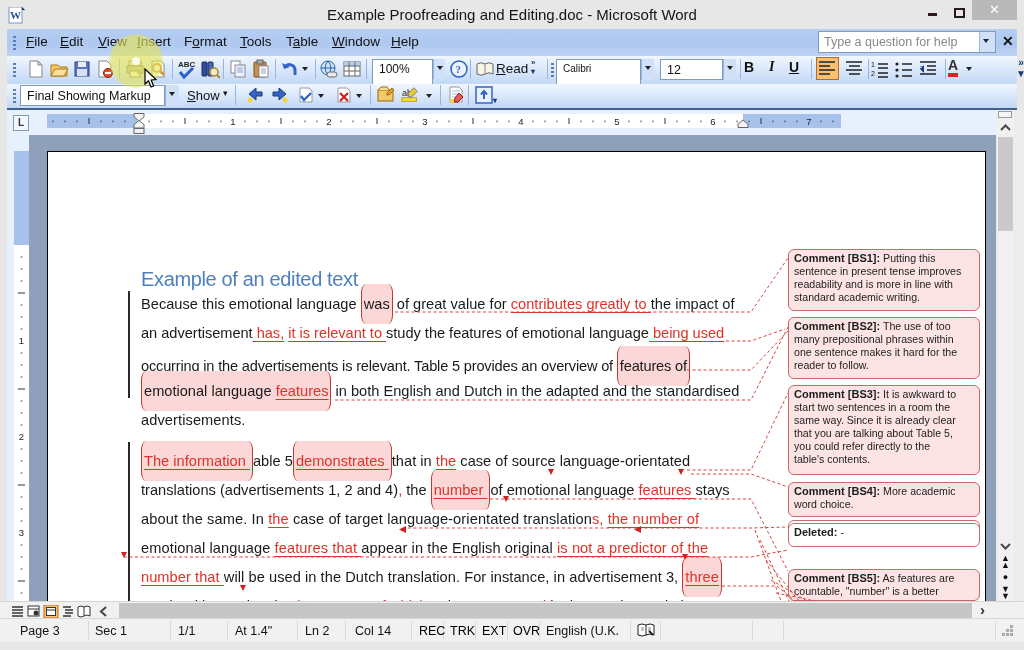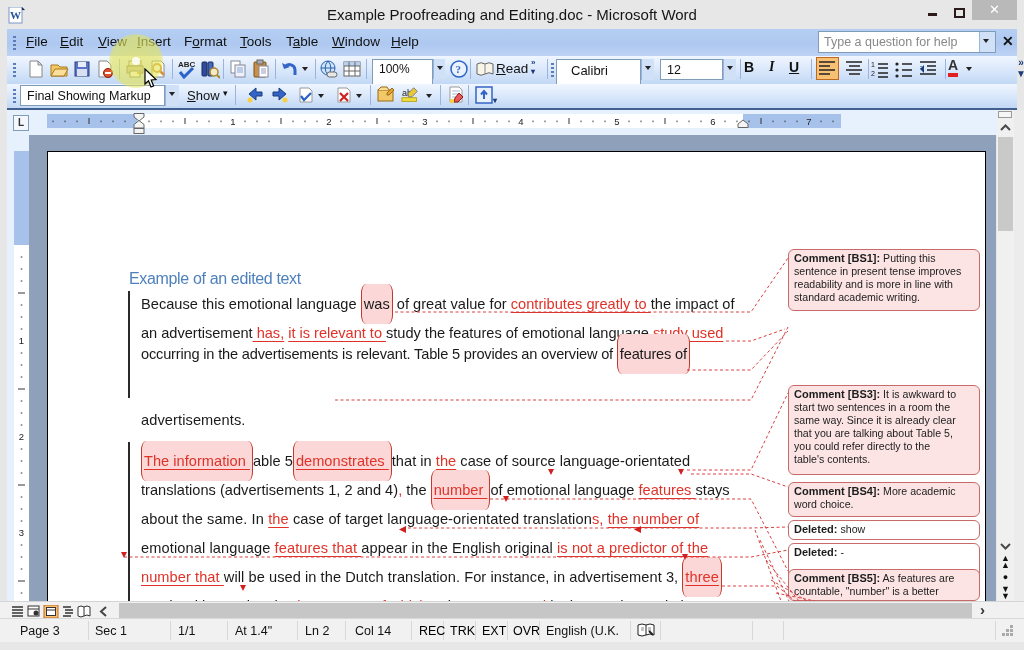--- a/index.html
+++ b/index.html
@@ -159,21 +159,21 @@
       </svg>
  <div class="sep" style="left:463px"></div>
  <svg class="ic" style="left:468px" viewBox="0 0 20 20">
         <path d="M2 5 q4 -2.5 8 0 q4 -2.5 8 0 v10 q-4 -2.5 -8 0 q-4 2.5 -8 0 z" fill="#f8f4e8" stroke="#666"></path>
         <path d="M10 5 v10" stroke="#888"></path>
       </svg>
  <span style="position:absolute;left:489px;top:5px;font-size:13.5px;color:#111"><u>R</u>ead</span>
  <span style="position:absolute;left:524px;top:2px;font-size:8px;color:#1a3c78;font-weight:bold">»<br>▾</span>
  <div class="sep" style="left:540px"></div>
  <div class="grip" style="left:544px"></div>
- <span class="combo" style="left:549px;top:3px;width:85px;height:33px;padding:3px 0 0 14px;font-size:13px">Calibri</span>
+ <span class="combo" style="left:549px;top:3px;width:85px;height:33px;padding:3px 0 0 6px;font-size:10px">Calibri</span>
  <span class="cbarr" style="left:634px;top:3px;width:13px;height:21px"></span>
  <span class="combo" style="left:653px;top:3px;width:63px;height:21px;padding:3px 0 0 6px;font-size:12.5px">12</span>
  <span class="cbarr" style="left:716px;top:3px;width:13px;height:21px"></span>
  <div class="sep" style="left:733px"></div>
  <span style="position:absolute;left:737px;top:3px;font-size:14px;font-weight:bold;color:#111">B</span>
  <span style="position:absolute;left:762px;top:3px;font-size:14px;font-style:italic;font-family:'Liberation Serif';font-weight:bold;color:#111">I</span>
  <span style="position:absolute;left:782px;top:3px;font-size:14px;font-weight:bold;text-decoration:underline;color:#111">U</span>
  <div class="sep" style="left:804px"></div>
  <div style="position:absolute;left:809px;top:1px;width:23px;height:23px;background:#f8c072;border:1px solid #c06820"></div>
  <svg class="ic" style="left:810px;top:2px" viewBox="0 0 20 20">
@@ -285,36 +285,38 @@
         <path d="M13.7 122.0 H15.3 M13.7 134.0 H15.3 M13.7 146.0 H15.3 M11 158.0 H18 M13.7 170.0 H15.3 M13.7 182.0 H15.3 M13.7 194.0 H15.3 M13.7 218.0 H15.3 M13.7 230.0 H15.3 M13.7 242.0 H15.3 M11 254.0 H18 M13.7 266.0 H15.3 M13.7 278.0 H15.3 M13.7 290.0 H15.3 M13.7 314.0 H15.3 M13.7 326.0 H15.3 M13.7 338.0 H15.3 M11 350.0 H18 M13.7 362.0 H15.3 M13.7 374.0 H15.3 M13.7 386.0 H15.3 M13.7 410.0 H15.3 M13.7 422.0 H15.3 M13.7 434.0 H15.3 M11 446.0 H18 M13.7 458.0 H15.3 M13.7 470.0 H15.3" stroke="#333" stroke-width="1"></path>
         <text x="14.5" y="209" font-size="9.5" fill="#222" text-anchor="middle" font-family="Liberation Sans">1</text>
         <text x="14.5" y="305" font-size="9.5" fill="#222" text-anchor="middle" font-family="Liberation Sans">2</text>
         <text x="14.5" y="401" font-size="9.5" fill="#222" text-anchor="middle" font-family="Liberation Sans">3</text>
       </svg>
     </div>
 <div id="docarea">
       <div id="page"></div>
       <div style="position:absolute;left:99px;top:156px;width:1.5px;height:107px;background:#2a2a2a"></div>
       <div style="position:absolute;left:99px;top:307px;width:1.5px;height:159px;background:#2a2a2a"></div>
-<div class="dline" style="left:100px;top:132px;font-size:16px;line-height:24px;color:#4e80bc;letter-spacing:-0.35px">Example of an edited text</div>
+<div class="dline" style="left:112px;top:132px;font-size:20px;line-height:24px;color:#4e80bc;letter-spacing:-0.35px">Example of an edited text</div>
 <div class="dline" style="left:112px;top:159px;letter-spacing:0.02px">Because this emotional language <span class="cm">was</span> of great value for <span class="run">contributes greatly to </span>the impact of</div>
-<div class="dline" style="left:112px;top:188px;letter-spacing:-0.02px">an advertisement<span class="run"> has,</span> <span class="run">it is relevant to </span>study the features of emotional language<span class="run"> study used</span></div>
-<div class="dline" style="left:112px;top:209px;letter-spacing:-0.18px">occurring in the advertisements is relevant. Table 5 provides an overview of <span class="cm">features of</span></div>
+<div class="dline" style="left:112px;top:188px;letter-spacing:-0.02px">an advertisement<span class="run"> has,</span> <span class="run">it is relevant to </span>study the features of emotional language<span class="run"> being used</span></div>
+<div class="dline" style="left:112px;top:221px;letter-spacing:-0.18px">occurring in the advertisements is relevant. Table 5 provides an overview of <span class="cm">features of</span></div>
+<div class="dline" style="left:112px;top:246px;letter-spacing:0.01px"><span class="cm">emotional language <span class="run">features</span></span> in both English and Dutch in the adapted and the standardised</div>
 <div class="dline" style="left:112px;top:275px;letter-spacing:0.1px">advertisements.</div>
 <div class="dline" style="left:112px;top:316px;letter-spacing:0.03px"><span class="cm"><span class="run">The information </span></span>able 5<span class="cm"><span class="run">demonstrates </span></span>that in <span class="run">the</span> case of source language-orientated</div>
 <div class="dline" style="left:112px;top:345px;letter-spacing:0.02px">translations (advertisements 1, 2 and 4)<span class="red">,</span> the <span class="cm"><span class="run">number </span></span>of emotional language <span class="run">features </span>stays</div>
 <div class="dline" style="left:112px;top:374px;letter-spacing:0.115px">about the same. In <span class="run">the</span> case of target language-orientated translation<span class="red">s,</span> <span class="run">the number of</span></div>
 <div class="dline" style="left:112px;top:403px;letter-spacing:0.11px">emotional language <span class="run">features that </span>appear in the English original <span class="run">is not a predictor of the</span></div>
 <div class="dline" style="left:112px;top:432px;letter-spacing:0.07px"><span class="run">number that </span>will be used in the Dutch translation. For instance, in advertisement 3, <span class="cm"><span class="run">three</span></span></div>
 <div class="dline" style="left:112px;top:461px;letter-spacing:0.02px">words with emotional <span class="run">value appear, of which </span>only two <span class="run">are used </span>in the Dutch translation.</div>
 <div class="bl" style="top:114px;height:62px"><b>Comment [BS1]:</b> Putting this<br>sentence in present tense improves<br>readability and is more in line with<br>standard academic writing.</div>
+<div class="bl" style="top:182px;height:62px"><b>Comment [BS2]:</b> The use of too<br>many prepositional phrases within<br>one sentence makes it hard for the<br>reader to follow.</div>
 <div class="bl" style="top:250px;height:90px"><b>Comment [BS3]:</b> It is awkward to<br>start two sentences in a room the<br>same way. Since it is already clear<br>that you are talking about Table 5,<br>you could refer directly to the<br>table's contents.</div>
 <div class="bl" style="top:347px;height:35px"><b>Comment [BS4]:</b> More academic<br>word choice.</div>
 <div class="bl bld" style="top:385px;height:20px"><b>Deleted: </b> show</div>
-<div class="bl bld" style="top:408px;height:36px"><b>Deleted: </b>-</div>
+<div class="bl bld" style="top:388px;height:24px"><b>Deleted: </b>-</div>
 <div class="bl" style="top:434px;height:32px"><b>Comment [BS5]:</b> As features are<br>countable, "number" is a better</div>
 <svg id="conn" style="position:absolute;left:0;top:0" width="967" height="466" viewBox="0 0 967 466">
 <g fill="none" stroke="#d84040" stroke-width="1" stroke-dasharray="3 2.5">
 <path d="M366 177 H722 L759 123"></path>
 <path d="M658 235 H722 L759 196"></path>
 <path d="M697 206 H722 L756 194"></path>
 <path d="M306 265 H722 L759 192"></path>
 <path d="M658 335 H722 L759 258"></path>
 <path d="M662 339 H722 L759 352"></path>
 <path d="M461 364 H722 L759 436"></path>

